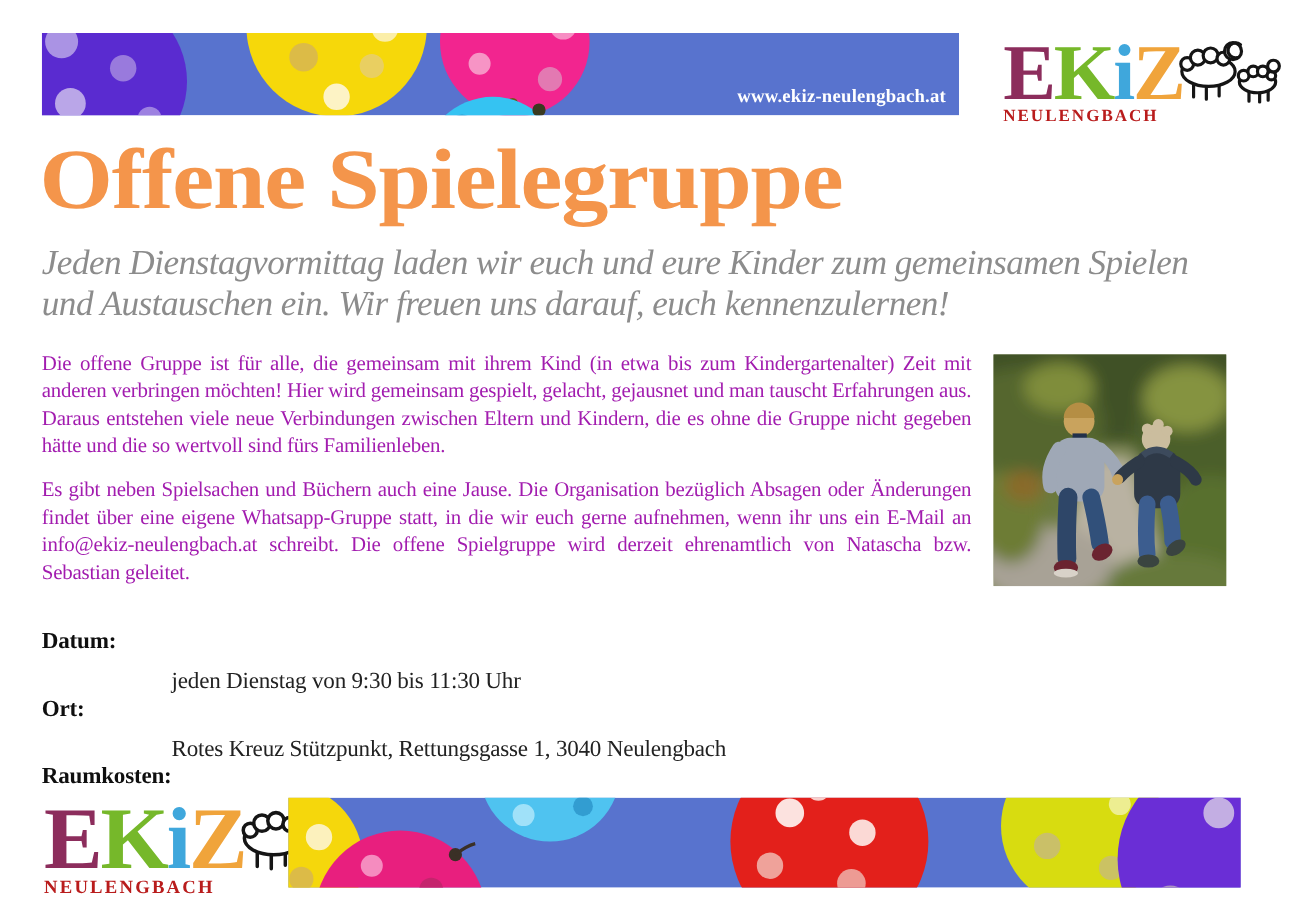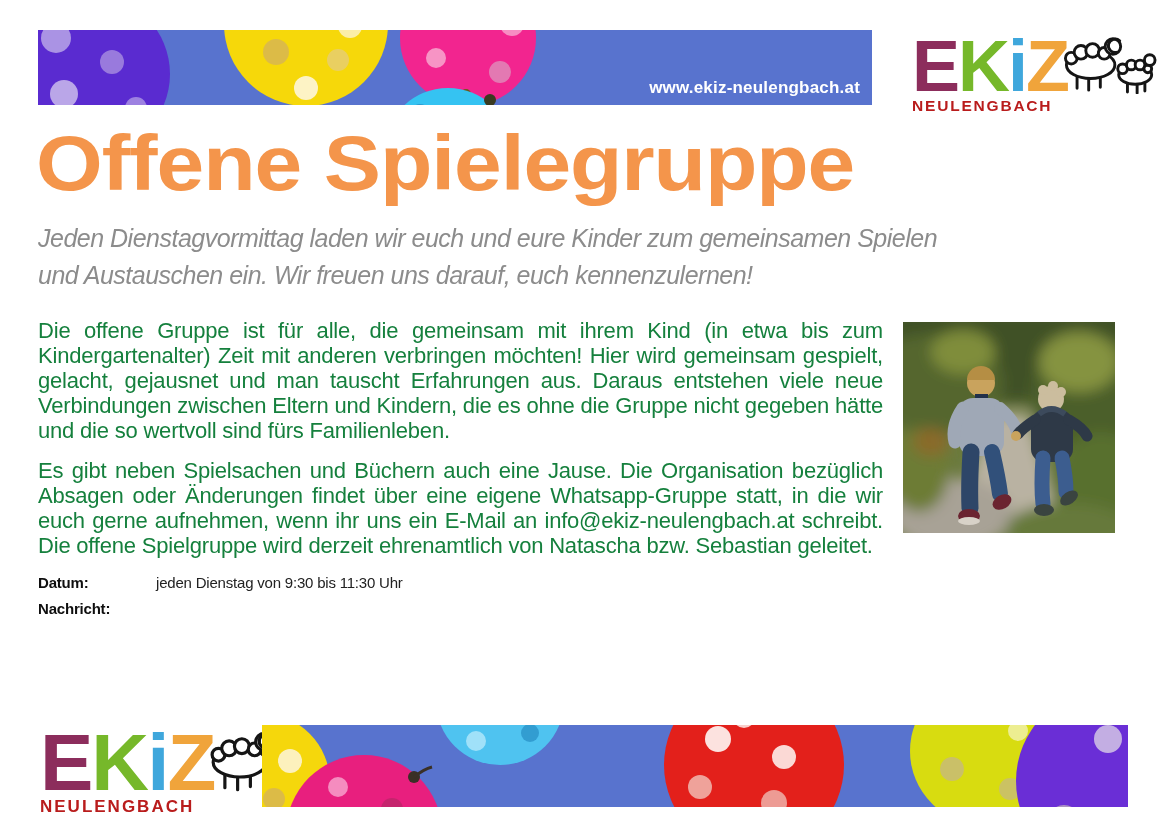--- a/index.html
+++ b/index.html
@@ -1,17 +1,17 @@
 <!DOCTYPE html>
 <html><head>
 <meta charset="utf-8">
 <style>
   html,body{margin:0;padding:0;background:#ffffff;}
   .page{position:relative;width:1174px;height:828px;background:#fff;overflow:hidden;
-        font-family:Liberation Sans, sans-serif;}
+        font-family:Liberation Serif, serif;}
 
   
   .top-banner{position:absolute;left:38px;top:30px;width:834px;height:75px;overflow:hidden;}
   .top-banner svg{display:block;}
   .banner-url{position:absolute;right:12px;bottom:7px;color:#ffffff;font-weight:bold;
               font-size:17px;letter-spacing:.2px;}
 
   
   .logo{position:absolute;}
   .logo-row{display:flex;align-items:flex-end;}
@@ -26,38 +26,38 @@
   .logo-top{left:912px;top:32px;}
   .logo-bottom{left:40px;top:726px;}
 
   
   .title{position:absolute;left:36px;top:118px;margin:0;font-size:78px;font-weight:bold;
          color:#F4954B;letter-spacing:-1px;white-space:nowrap;
          transform:scaleX(1.1);transform-origin:left top;}
 
   
   .intro{position:absolute;left:38px;top:220px;font-style:italic;color:#8C8C8C;
-         font-size:25px;line-height:37px;letter-spacing:-0.5px;white-space:nowrap;}
-
-  
-  .bodytext{position:absolute;left:38px;top:318px;width:845px;font-size:22px;
-            line-height:25px;color:#15803d;text-align:justify;letter-spacing:-0.2px;}
+         font-size:32px;line-height:37px;letter-spacing:-0.5px;white-space:nowrap;}
+
+  
+  .bodytext{position:absolute;left:38px;top:318px;width:845px;font-size:19px;
+            line-height:25px;color:#a21caf;text-align:justify;letter-spacing:-0.2px;}
   .bodytext p{margin:0 0 15px 0;}
   .email{color:inherit;text-decoration:none;cursor:pointer;}
 
   
   .photo{position:absolute;left:903px;top:322px;width:212px;height:211px;overflow:hidden;}
   .photo svg{display:block;}
 
   
-  .details{position:absolute;left:38px;top:570px;width:1116px;font-size:15px;
+  .details{position:absolute;left:38px;top:570px;width:1116px;font-size:21px;
            line-height:25.5px;color:#222;letter-spacing:-0.2px;}
   .drow{display:flex;}
   .dlabel{flex:0 0 118px;font-weight:bold;color:#0f0f0f;}
-  .dvalue{flex:1;}
+  .dvalue{flex:1;margin-top:36px;}
 
   
   .bottom-banner{position:absolute;left:262px;top:725px;width:866px;height:82px;overflow:hidden;}
   .bottom-banner svg{display:block;}
 </style>
 </head>
 <body>
 
 <div class="page">
 
@@ -187,21 +187,25 @@
       </g>
     </svg>
   </div>
 
   <div class="details">
     <div class="drow">
       <span class="dlabel">Datum:</span>
       <span class="dvalue">jeden Dienstag von 9:30 bis 11:30 Uhr</span>
     </div>
     <div class="drow">
-      <span class="dlabel">Nachricht:</span>
+      <span class="dlabel">Ort:</span>
+      <span class="dvalue">Rotes Kreuz Stützpunkt, Rettungsgasse 1, 3040 Neulengbach</span>
+    </div>
+    <div class="drow">
+      <span class="dlabel">Raumkosten:</span>
     </div>
   </div>
 
   <div class="logo logo-bottom">
     <div class="logo-row">
       <span class="ll l-e">E</span>
         <span class="ll l-k">K</span>
         <span class="ll l-i">i</span>
         <span class="ll l-z">Z</span>
       <svg class="sheep" width="110" height="68" viewBox="0 0 100 64">

